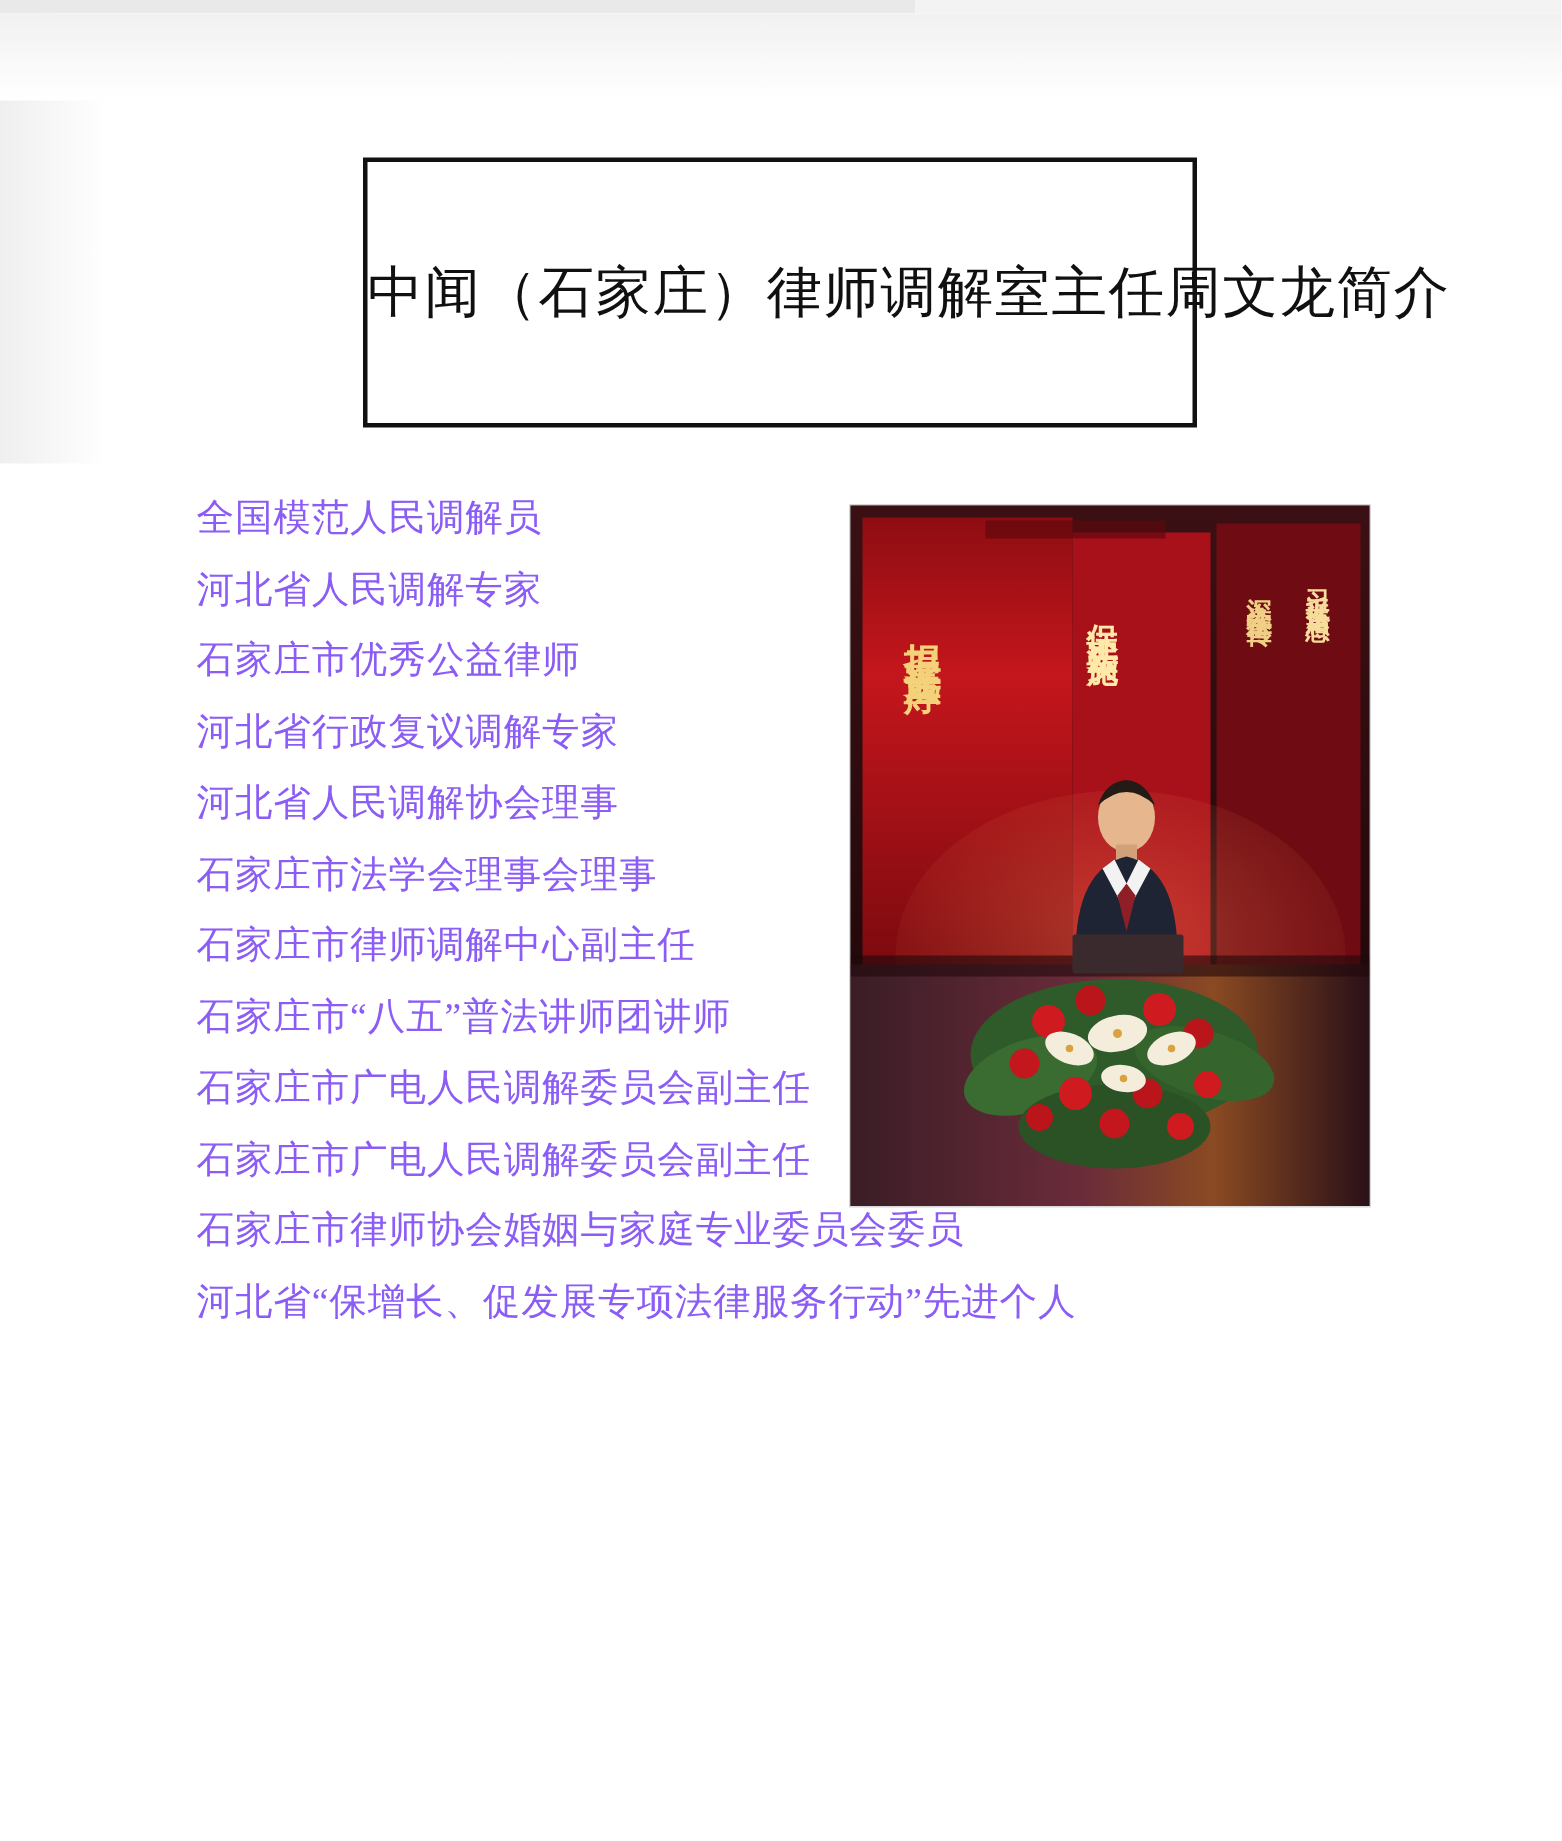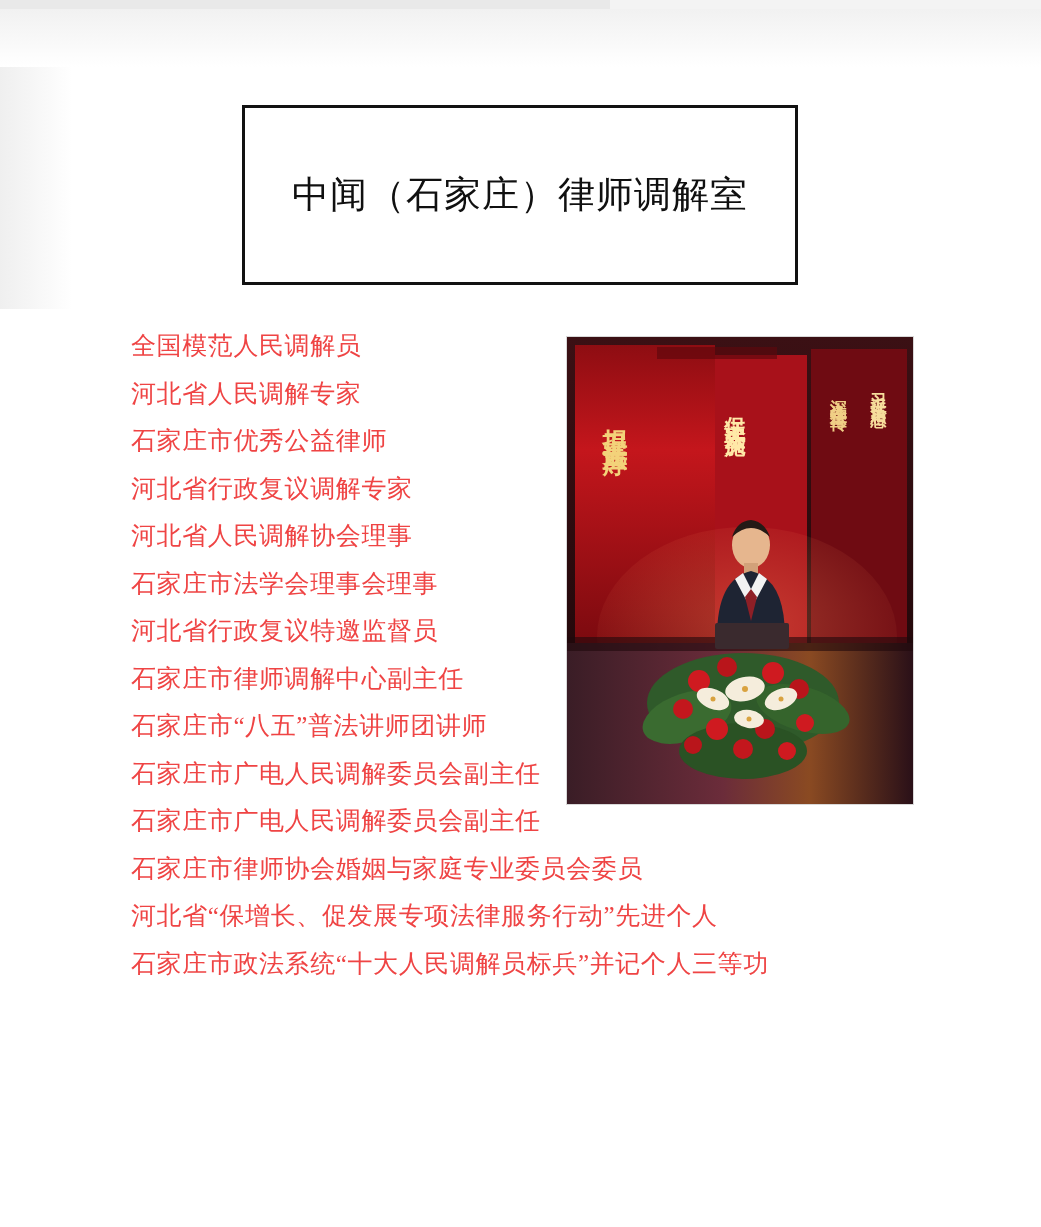--- a/index.html
+++ b/index.html
@@ -70,23 +70,22 @@
 
   .title-box {
     position: absolute;
     left: 242px;
     top: 96px;
     width: 556px;
     height: 180px;
     border: 3px solid #111111;
     box-sizing: border-box;
     display: flex;
-    flex-direction: column;
     align-items: center;
-    justify-content: center;
+    justify-content: space-between;
     background: #ffffff;
     z-index: 3;
   }
   .title-line {
     font-family: "DejaVu Sans", "Liberation Sans", sans-serif;
     font-size: 37px;
     line-height: 52px;
     color: #101010;
     letter-spacing: 1px;
     white-space: nowrap;
@@ -96,21 +95,21 @@
     position: absolute;
     left: 131px;
     top: 313px;
     width: 830px;
     z-index: 2;
   }
   .cred-item {
     font-family: "Liberation Serif", "DejaVu Serif", serif;
     font-size: 25px;
     line-height: 47.5px;
-    color: #ef4444;
+    color: #8b5cf6;
     letter-spacing: 0.6px;
     white-space: nowrap;
   }
 
   .photo {
     position: absolute;
     left: 567px;
     top: 328px;
     width: 346px;
     height: 467px;
@@ -131,37 +130,36 @@
 
 <div class="top-strip">
   <div class="grey-bar"></div>
   <div class="grey-bar-right"></div>
 </div>
 
 <div class="page">
 
   <div class="title-box">
     <div class="title-line">中闻（石家庄）律师调解室</div>
+    <div class="title-line">主任周文龙简介</div>
   </div>
 
   <div class="credentials">
     <div class="cred-item">全国模范人民调解员</div>
     <div class="cred-item">河北省人民调解专家</div>
     <div class="cred-item">石家庄市优秀公益律师</div>
     <div class="cred-item">河北省行政复议调解专家</div>
     <div class="cred-item">河北省人民调解协会理事</div>
     <div class="cred-item">石家庄市法学会理事会理事</div>
-    <div class="cred-item">河北省行政复议特邀监督员</div>
     <div class="cred-item">石家庄市律师调解中心副主任</div>
     <div class="cred-item">石家庄市“八五”普法讲师团讲师</div>
     <div class="cred-item">石家庄市广电人民调解委员会副主任</div>
     <div class="cred-item">石家庄市广电人民调解委员会副主任</div>
     <div class="cred-item">石家庄市律师协会婚姻与家庭专业委员会委员</div>
     <div class="cred-item">河北省“保增长、促发展专项法律服务行动”先进个人</div>
-    <div class="cred-item">石家庄市政法系统“十大人民调解员标兵”并记个人三等功</div>
   </div>
 
   <div class="photo">
     <svg viewBox="0 0 346 467" xmlns="http://www.w3.org/2000/svg" aria-hidden="true">
       <defs>
         <linearGradient id="bannerGrad" x1="0" y1="0" x2="0" y2="1">
           <stop offset="0%" stop-color="#8e0d12"></stop>
           <stop offset="35%" stop-color="#c4161c"></stop>
           <stop offset="100%" stop-color="#7b0a0f"></stop>
         </linearGradient>

